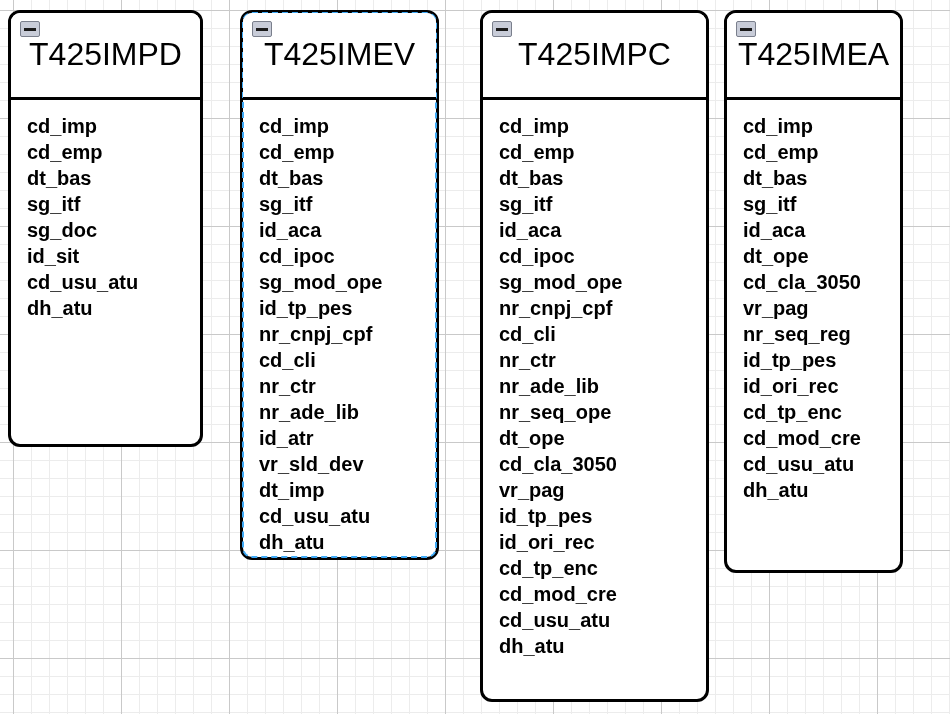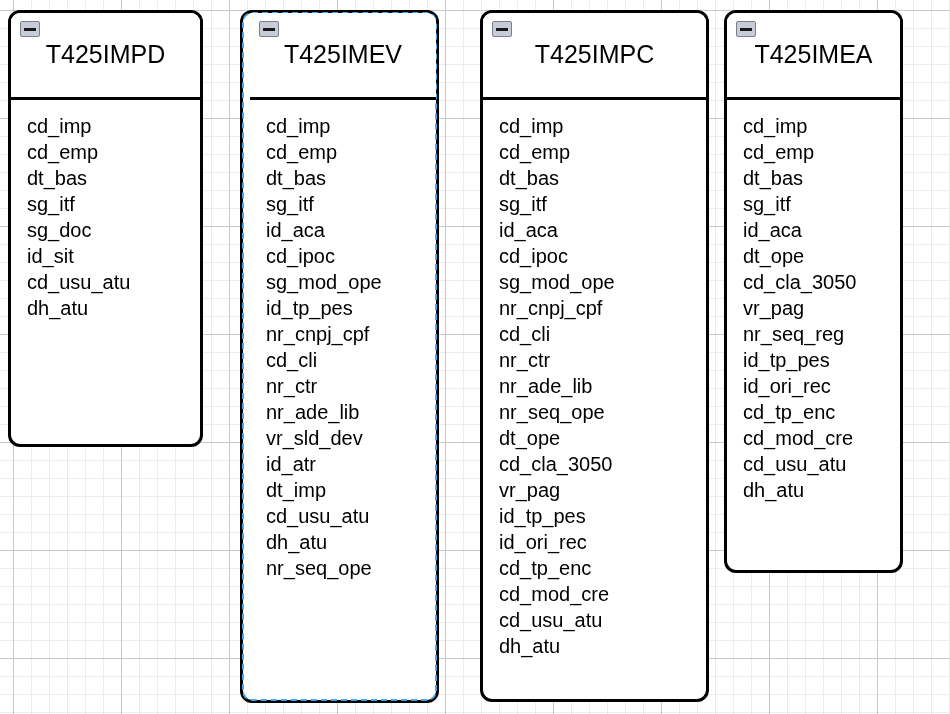--- a/index.html
+++ b/index.html
@@ -81,30 +81,31 @@
     height: 3px;
     background: #1a1a1a;
   }
 
   .entity-title {
     position: absolute;
     left: 0;
     right: 0;
     top: 26px;
     text-align: center;
-    font-size: 25px;
+    font-size: 32px;
     line-height: 30px;
     color: #000000;
     font-family: "Liberation Sans", sans-serif;
     white-space: nowrap;
   }
 
   .entity-body {
     padding: 13px 0 0 0;
     box-sizing: border-box;
+    font-weight: bold;
   }
 
   .field {
     font-size: 20px;
     line-height: 26px;
     color: #000000;
     padding-left: 16px;
     white-space: nowrap;
     font-family: "Liberation Sans", sans-serif;
   }
@@ -122,40 +123,40 @@
         <div class="field">cd_imp</div>
         <div class="field">cd_emp</div>
         <div class="field">dt_bas</div>
         <div class="field">sg_itf</div>
         <div class="field">sg_doc</div>
         <div class="field">id_sit</div>
         <div class="field">cd_usu_atu</div>
         <div class="field">dh_atu</div>
       </div>
     </div>
-    <div class="entity selected" style="left: 240px; top: 10px; width: 199px; height: 693px; padding-left: 7px;">
+    <div class="entity selected" style="left: 240px; top: 10px; width: 199px; height: 550px;">
       <div class="entity-header">
         <span class="collapse-icon"></span>
         <div class="entity-title">T425IMEV</div>
       </div>
       <div class="entity-body">
         <div class="field">cd_imp</div>
         <div class="field">cd_emp</div>
         <div class="field">dt_bas</div>
         <div class="field">sg_itf</div>
         <div class="field">id_aca</div>
         <div class="field">cd_ipoc</div>
         <div class="field">sg_mod_ope</div>
         <div class="field">id_tp_pes</div>
         <div class="field">nr_cnpj_cpf</div>
         <div class="field">cd_cli</div>
         <div class="field">nr_ctr</div>
         <div class="field">nr_ade_lib</div>
+        <div class="field">id_atr</div>
         <div class="field">vr_sld_dev</div>
-        <div class="field">id_atr</div>
         <div class="field">dt_imp</div>
         <div class="field">cd_usu_atu</div>
         <div class="field">dh_atu</div>
         <div class="field">nr_seq_ope</div>
       </div>
     </div>
     <div class="entity" style="left: 480px; top: 10px; width: 229px; height: 692px;">
       <div class="entity-header">
         <span class="collapse-icon"></span>
         <div class="entity-title">T425IMPC</div>

